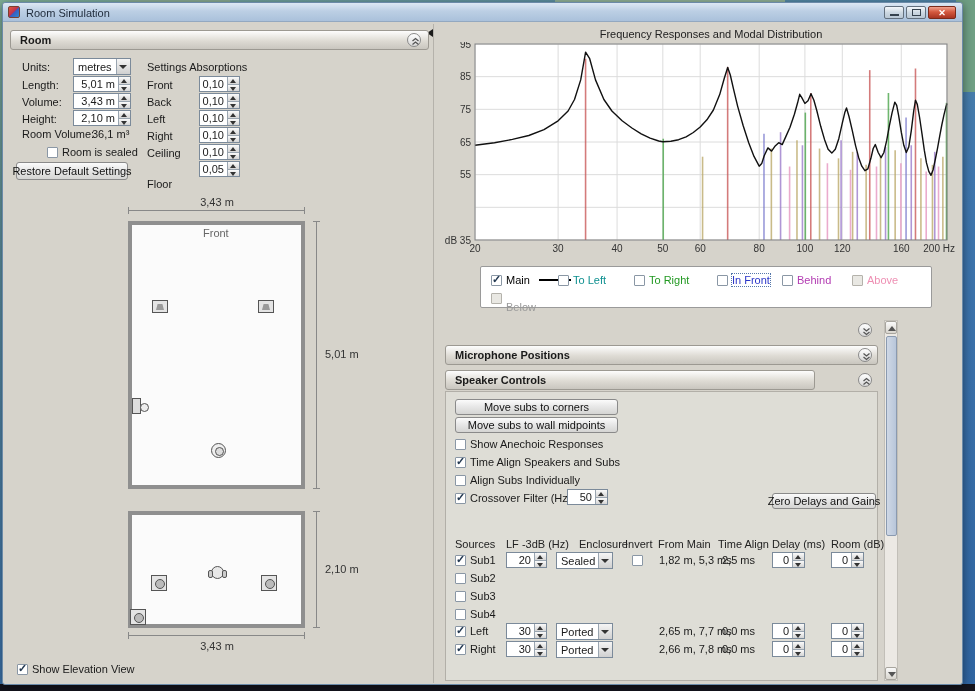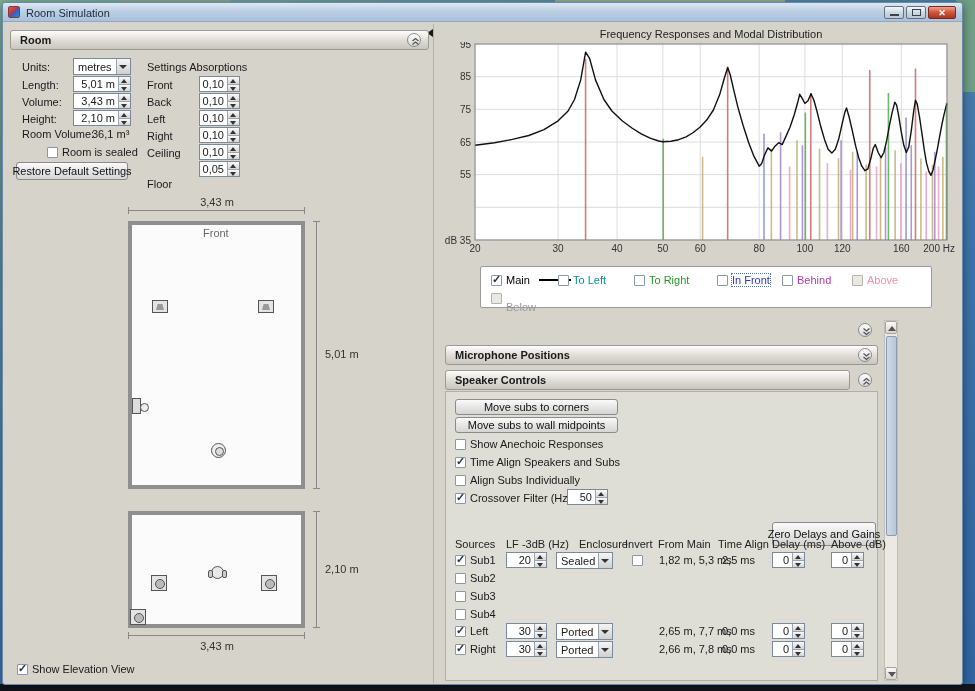--- a/index.html
+++ b/index.html
@@ -266,38 +266,38 @@
   <div class="sec-hdr" style="left:445px;top:345px;width:433px">
     <span>Microphone Positions</span>
   </div>
   <div class="chev down" style="left:858px;top:348px">
     <svg viewBox="0 0 13 13" width="13" height="13">
         <path d="M3.5 6 L6.5 3.5 L9.5 6" fill="none" stroke="#555" stroke-width="1.3"></path>
         <path d="M3.5 9.5 L6.5 7 L9.5 9.5" fill="none" stroke="#555" stroke-width="1.3"></path>
       </svg>
   </div>
   <div class="panel-body" style="left:445px;top:391px;width:433px;height:290px"></div>
-  <div class="sec-hdr" style="left:445px;top:370px;width:405px">
+  <div class="sec-hdr" style="left:445px;top:370px;width:370px">
     <span>Speaker Controls</span>
   </div>
   <div class="chev" style="left:858px;top:373px">
     <svg viewBox="0 0 13 13" width="13" height="13">
         <path d="M3.5 6 L6.5 3.5 L9.5 6" fill="none" stroke="#555" stroke-width="1.3"></path>
         <path d="M3.5 9.5 L6.5 7 L9.5 9.5" fill="none" stroke="#555" stroke-width="1.3"></path>
       </svg>
   </div>
 
   <div class="btn" style="left:455px;top:399px;width:163px;height:16px">
     <span>Move subs to corners</span>
   </div>
   <div class="btn" style="left:455px;top:417px;width:163px;height:16px">
     <span>Move subs to wall midpoints</span>
   </div>
   <div id="speaker-checks"></div>
-  <div class="btn" style="left:772px;top:522px;width:104px;height:24px">
+  <div class="btn" style="left:772px;top:493px;width:104px;height:16px">
     <span>Zero Delays and Gains</span>
   </div>
   <div id="sources-table"></div>
 
   <div class="sbar">
     <div class="sb-btn sb-up" style="top:0"></div>
     <div class="sb-thumb"></div>
     <div class="sb-btn sb-down" style="bottom:0"></div>
   </div>
 <div class="lbl" style="left: 22px; top: 79px;">Length:</div>
@@ -387,21 +387,21 @@
         <div class="sp-down"></div>
       </div>
     </div>
     <div class="lbl" style="left: 455px; top: 538px; color: rgb(34, 34, 34);">Sources</div>
     <div class="lbl" style="left: 506px; top: 538px; color: rgb(34, 34, 34);">LF -3dB (Hz)</div>
     <div class="lbl" style="left: 579px; top: 538px; color: rgb(34, 34, 34);">Enclosure</div>
     <div class="lbl" style="left: 625px; top: 538px; color: rgb(34, 34, 34);">Invert</div>
     <div class="lbl" style="left: 658px; top: 538px; color: rgb(34, 34, 34);">From Main</div>
     <div class="lbl" style="left: 718px; top: 538px; color: rgb(34, 34, 34);">Time Align</div>
     <div class="lbl" style="left: 772px; top: 538px; color: rgb(34, 34, 34);">Delay (ms)</div>
-    <div class="lbl" style="left: 831px; top: 538px; color: rgb(34, 34, 34);">Above (dB)</div>
+    <div class="lbl" style="left: 831px; top: 538px; color: rgb(34, 34, 34);">Room (dB)</div>
     <div class="cb checked" style="left: 455px; top: 555px;"></div>
     <div class="lbl" style="left: 470px; top: 554px;">Sub1</div>
     <div class="spinner" style="left: 506px; top: 552px; width: 41px;">
       <div class="sp-val" style="width: 27px;">20</div>
       <div class="sp-arrows">
         <div class="sp-up"></div>
         <div class="sp-down"></div>
       </div>
     </div>
     <div class="combo" style="left: 556px; top: 552px; width: 57px;">

